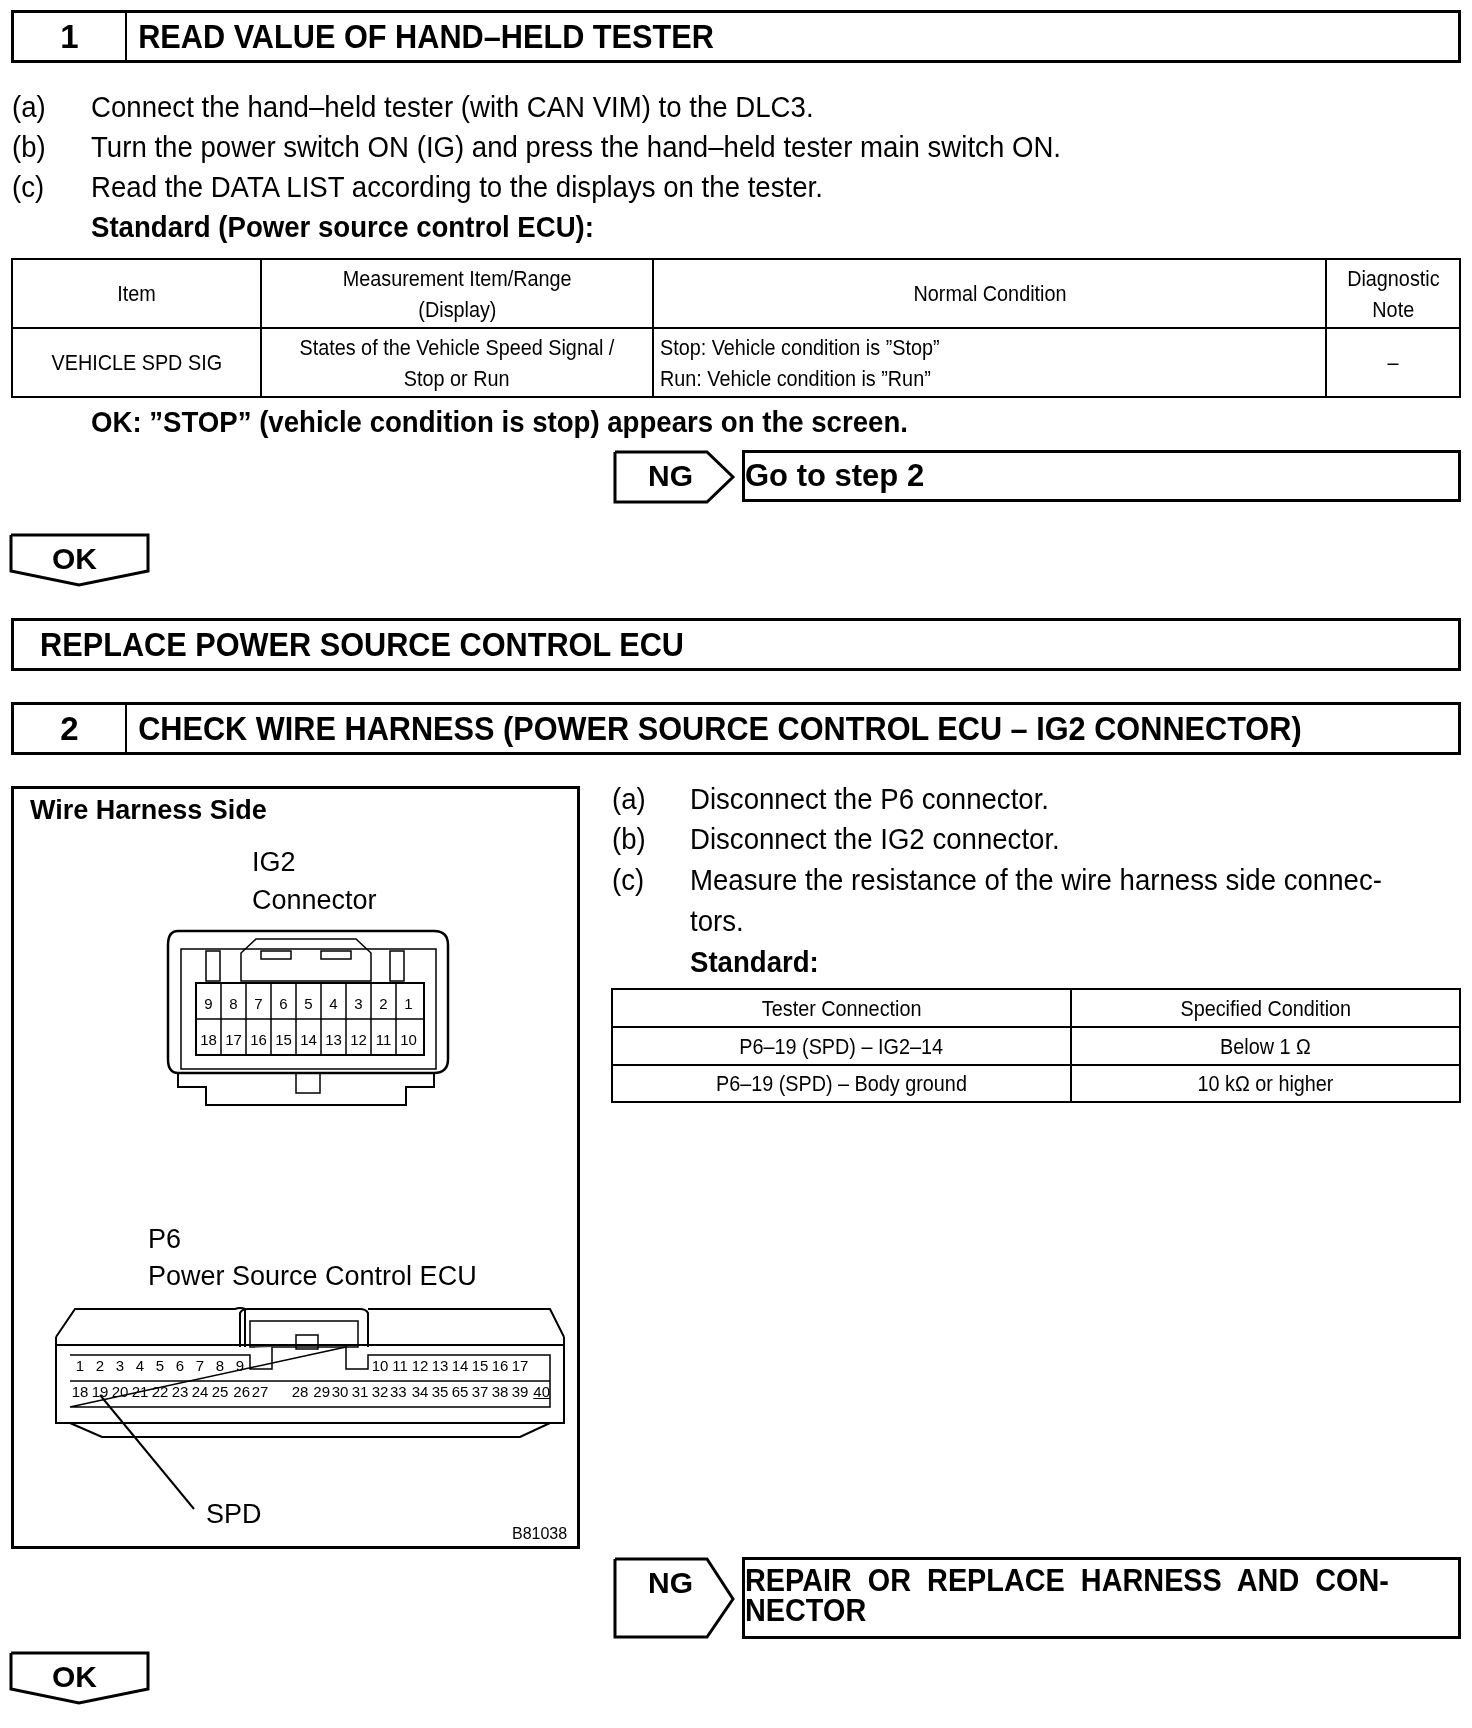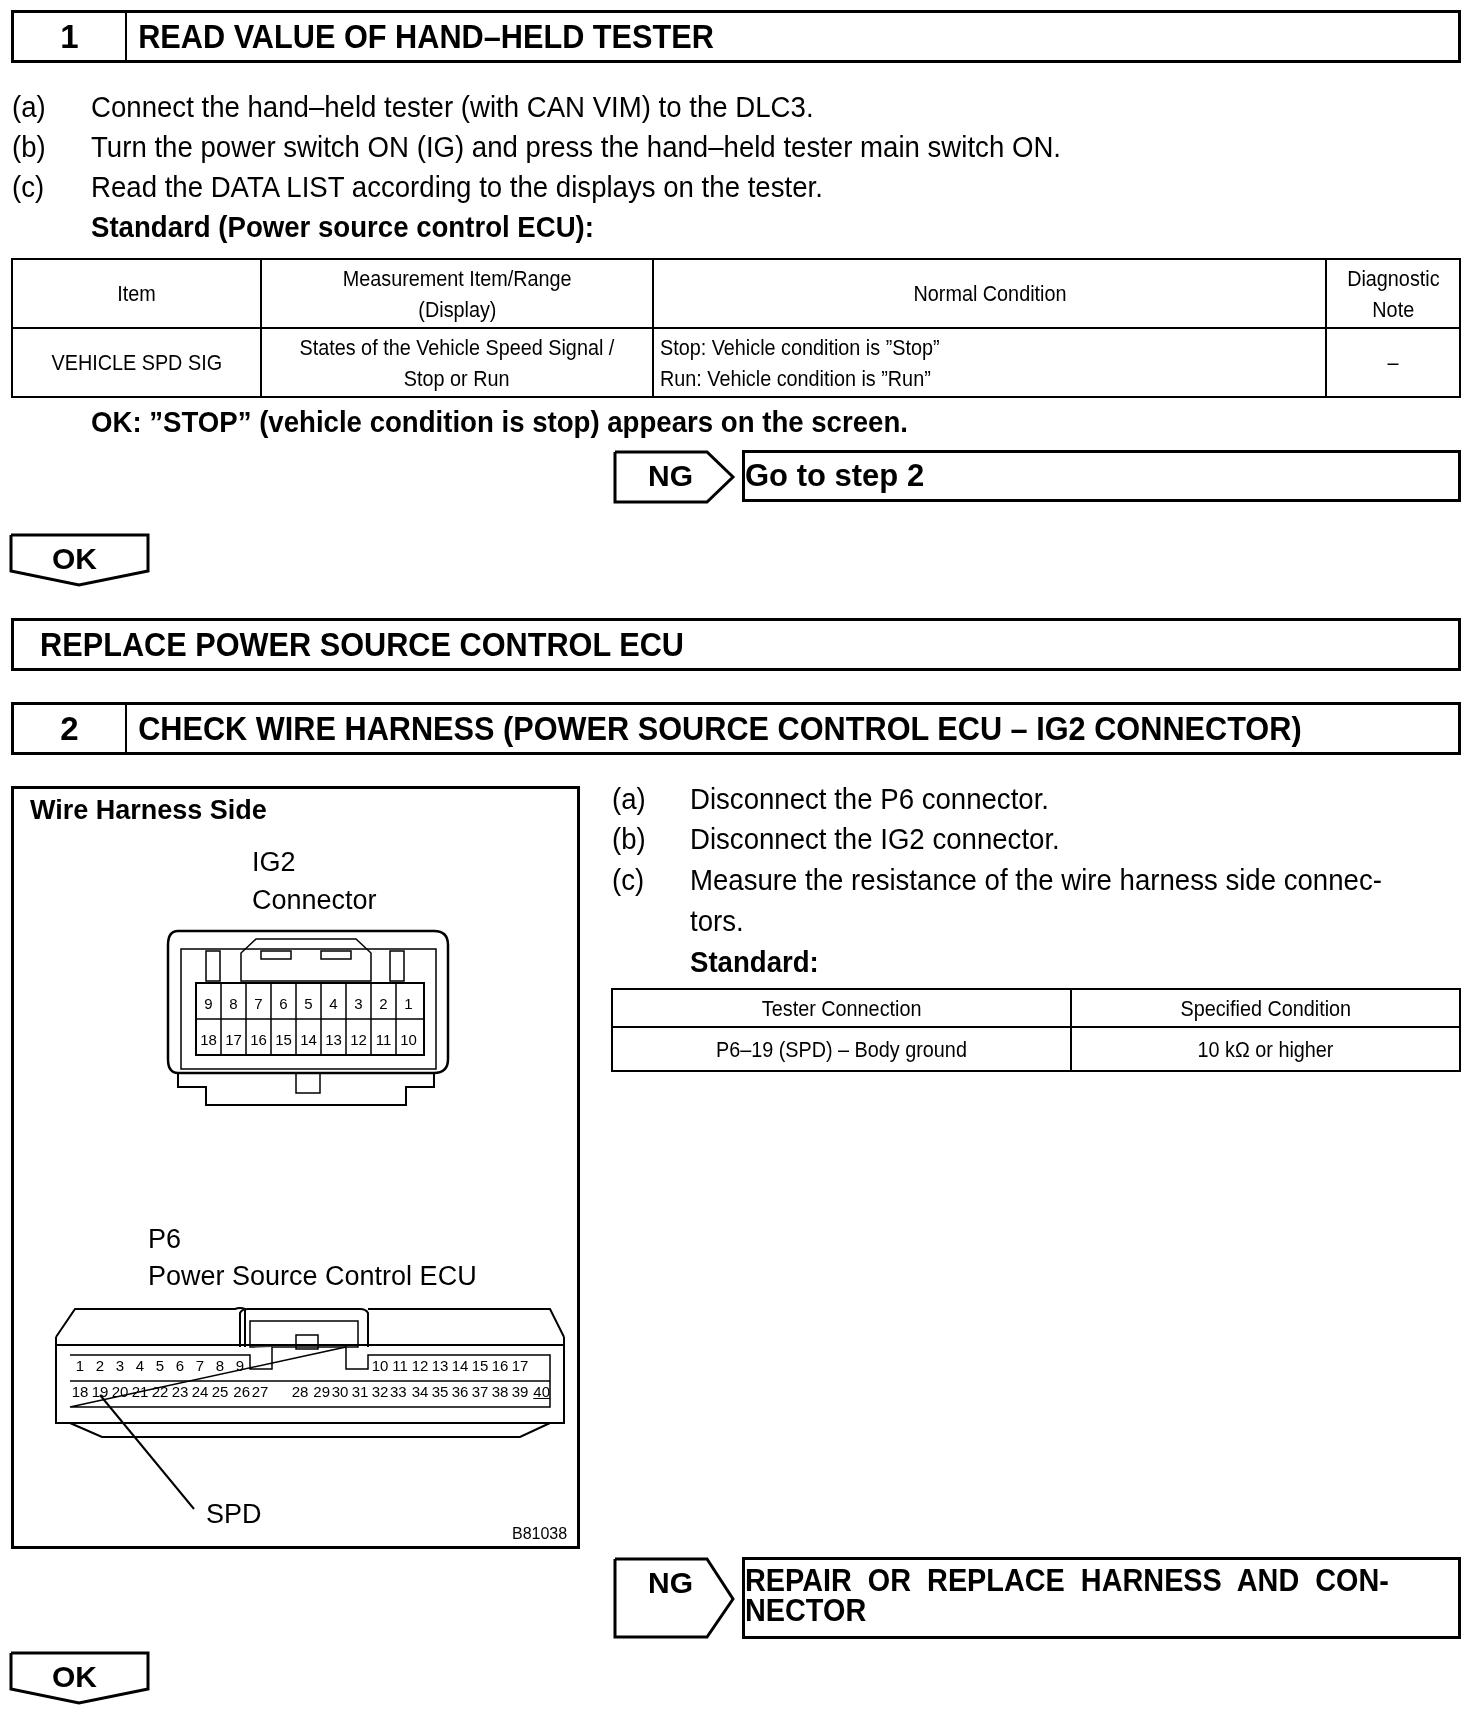--- a/index.html
+++ b/index.html
@@ -176,21 +176,21 @@
     <span class="pin" style="width:20px;text-align:right;">26</span>
     <span class="pin" style="width:20px;text-align:center;">27</span>
     <span class="pin" style="width:20px;text-align:center;margin-left:20px;">28</span>
     <span class="pin" style="width:20px;text-align:right;">29</span>
     <span class="pin" style="width:20px;text-align:center;">30</span>
     <span class="pin" style="width:20px;text-align:center;">31</span>
     <span class="pin" style="width:20px;text-align:center;">32</span>
     <span class="pin" style="width:20px;text-align:left;">33</span>
     <span class="pin" style="width:20px;text-align:center;">34</span>
     <span class="pin" style="width:20px;text-align:center;">35</span>
-    <span class="pin" style="width:20px;text-align:center;">36</span>
+    <span class="pin" style="width:20px;text-align:center;">65</span>
     <span class="pin" style="width:20px;text-align:center;">37</span>
     <span class="pin" style="width:20px;text-align:center;">38</span>
     <span class="pin" style="width:20px;text-align:center;">39</span>
     <span class="pin" style="width:20px;text-align:right;text-decoration:underline;">40</span>
   </div>
   <svg class="abs" style="left:80px;top:600px;" width="120" height="130">
     <line x1="6" y1="6" x2="100" y2="120" stroke="#000" stroke-width="2"></line>
   </svg>
   <div class="abs" style="left:192px;top:710px;font-size:27px;">SPD</div>
   <div class="abs" style="left:498px;top:736px;font-size:16px;">B81038</div>
@@ -204,21 +204,25 @@
 <div class="line" style="left:690px;top:863px;">Measure the resistance of the wire harness side connec-</div>
 <div class="line" style="left:690px;top:904px;">tors.</div>
 <div class="line bold" style="left:690px;top:945px;">Standard:</div>
 
 <table class="t" style="left:611px;top:988px;width:850px;">
   <tbody>
       <tr style="height:38px;">
     <td style="width:445px;"><span>Tester Connection</span></td>
     <td><span>Specified Condition</span></td>
   </tr>
-  <tr style="height:44px;">
+  <tr style="height:38px;">
+    <td><span>P6–19 (SPD) – IG2–14</span></td>
+    <td><span>Below 1 Ω</span></td>
+  </tr>
+  <tr style="height:37px;">
     <td><span>P6–19 (SPD) – Body ground</span></td>
     <td><span>10 kΩ or higher</span></td>
   </tr>
 </tbody>
   </table>
 
 <svg class="ngarrow" style="left:613px;top:1557px;" width="125" height="84">
   <polyline points="2,2 94,2 120,42 94,80 2,80 2,2" fill="none" stroke="#000" stroke-width="3"></polyline>
 </svg>
 <div class="abs bold" style="left:648px;top:1566px;font-size:30px;">NG</div>

